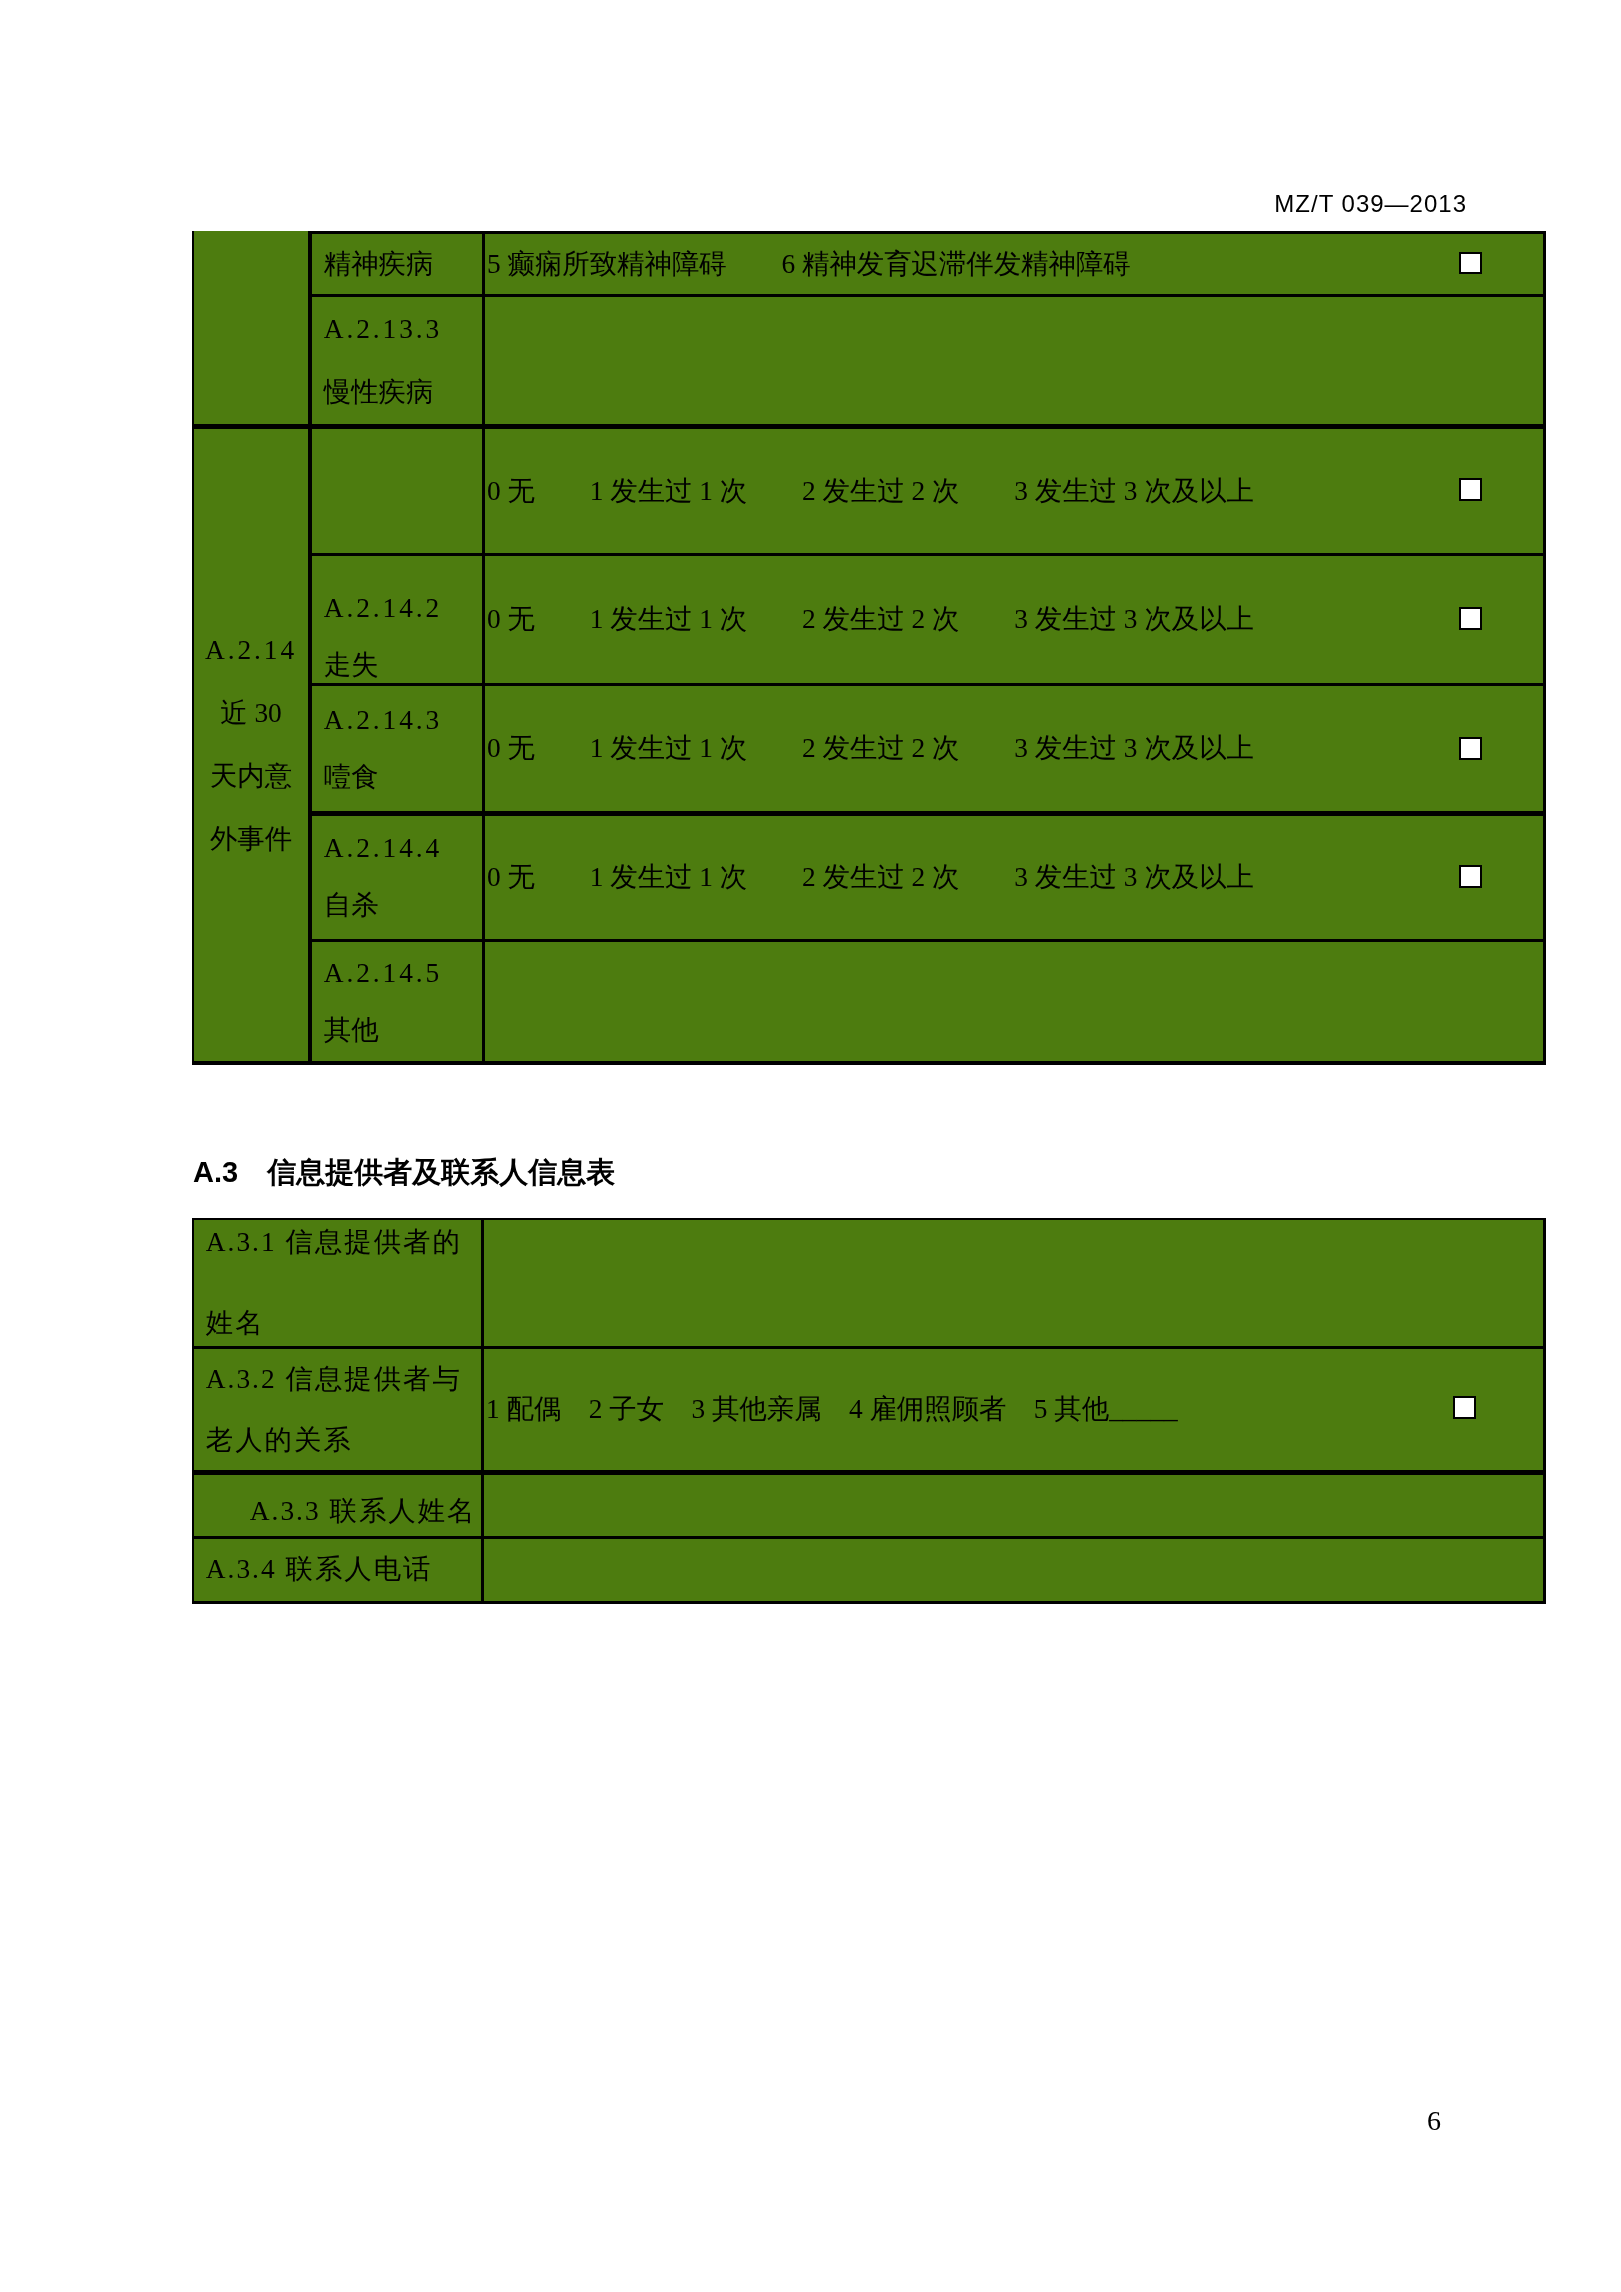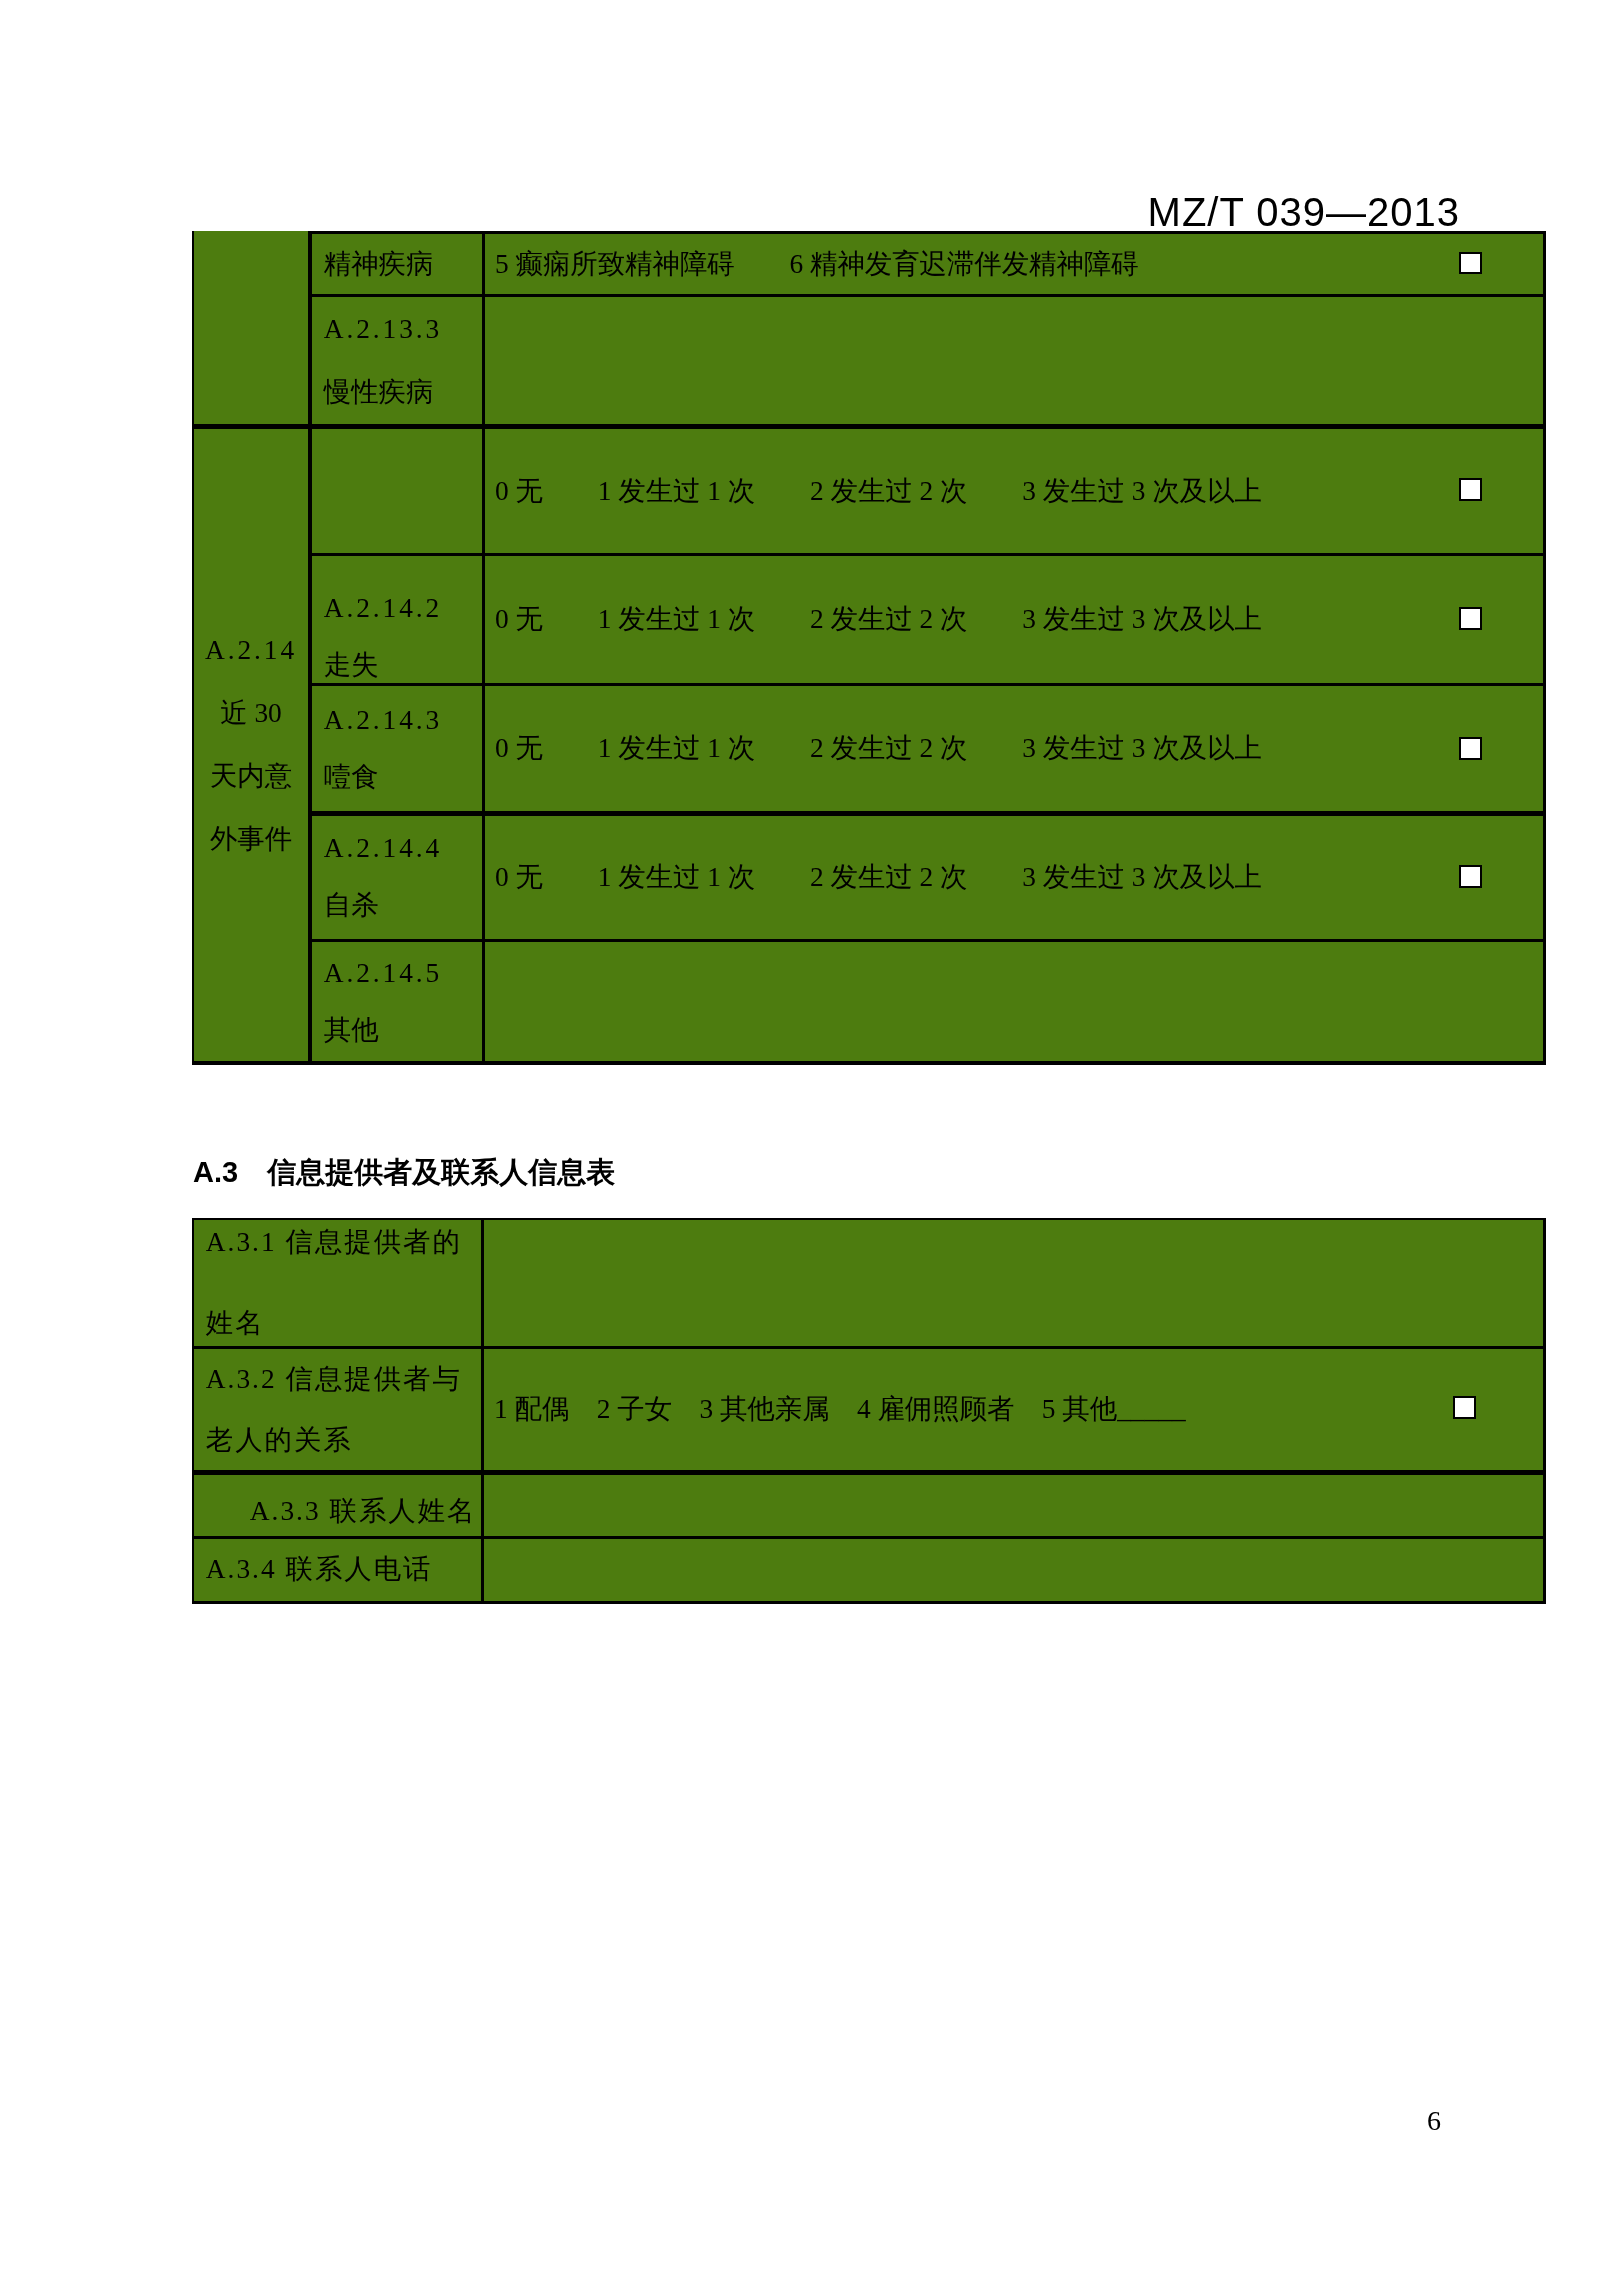--- a/index.html
+++ b/index.html
@@ -5,41 +5,41 @@
   html,body{margin:0;padding:0;background:#888;}
   .page{
     position:relative;
     width:1621px;height:2293px;
     background:#ffffff;
     font-family:"Liberation Serif","DejaVu Serif",serif;
     color:#000;
     overflow:hidden;
   }
   .hdr{
-    position:absolute;top:190px;right:161px;
+    position:absolute;top:190px;right:154px;
     font-family:"Liberation Sans","DejaVu Sans",sans-serif;
-    font-size:40px;letter-spacing:1px;white-space:nowrap;
+    font-size:24px;letter-spacing:1px;white-space:nowrap;
   }
   
   .tbl{position:absolute;box-sizing:border-box;background:#4d7c0f;}
   .tbl1{
     left:192px;top:231px;width:1354px;height:834px;
     border-left:2.9px solid #000;border-right:3.9px solid #000;border-bottom:4.9px solid #000;
   }
   .tbl2{
     left:192px;top:1218px;width:1354px;height:386px;
     border:2.9px solid #000;border-right-width:3.9px;border-bottom-width:3.9px;
   }
   .ln{position:absolute;background:#000;}
   .cell{
     position:absolute;display:flex;flex-direction:column;justify-content:center;
     font-size:27.4px;line-height:1.25;white-space:pre;
   }
   .padL12{padding-left:11.8px;}
-  .padL14{padding-left:10px;}
+  .padL14{padding-left:2px;}
   .lh58{line-height:57px;}
   .lh62{line-height:61px;}
   .lh64{line-height:63px;}
   .codeSp{letter-spacing:2.9px;}
   .lblSp{letter-spacing:2px;}
   .centerTxt{}
   .chk{
     position:absolute;width:18.6px;height:18.6px;
     border:2px solid #000;background:#fff;
   }

